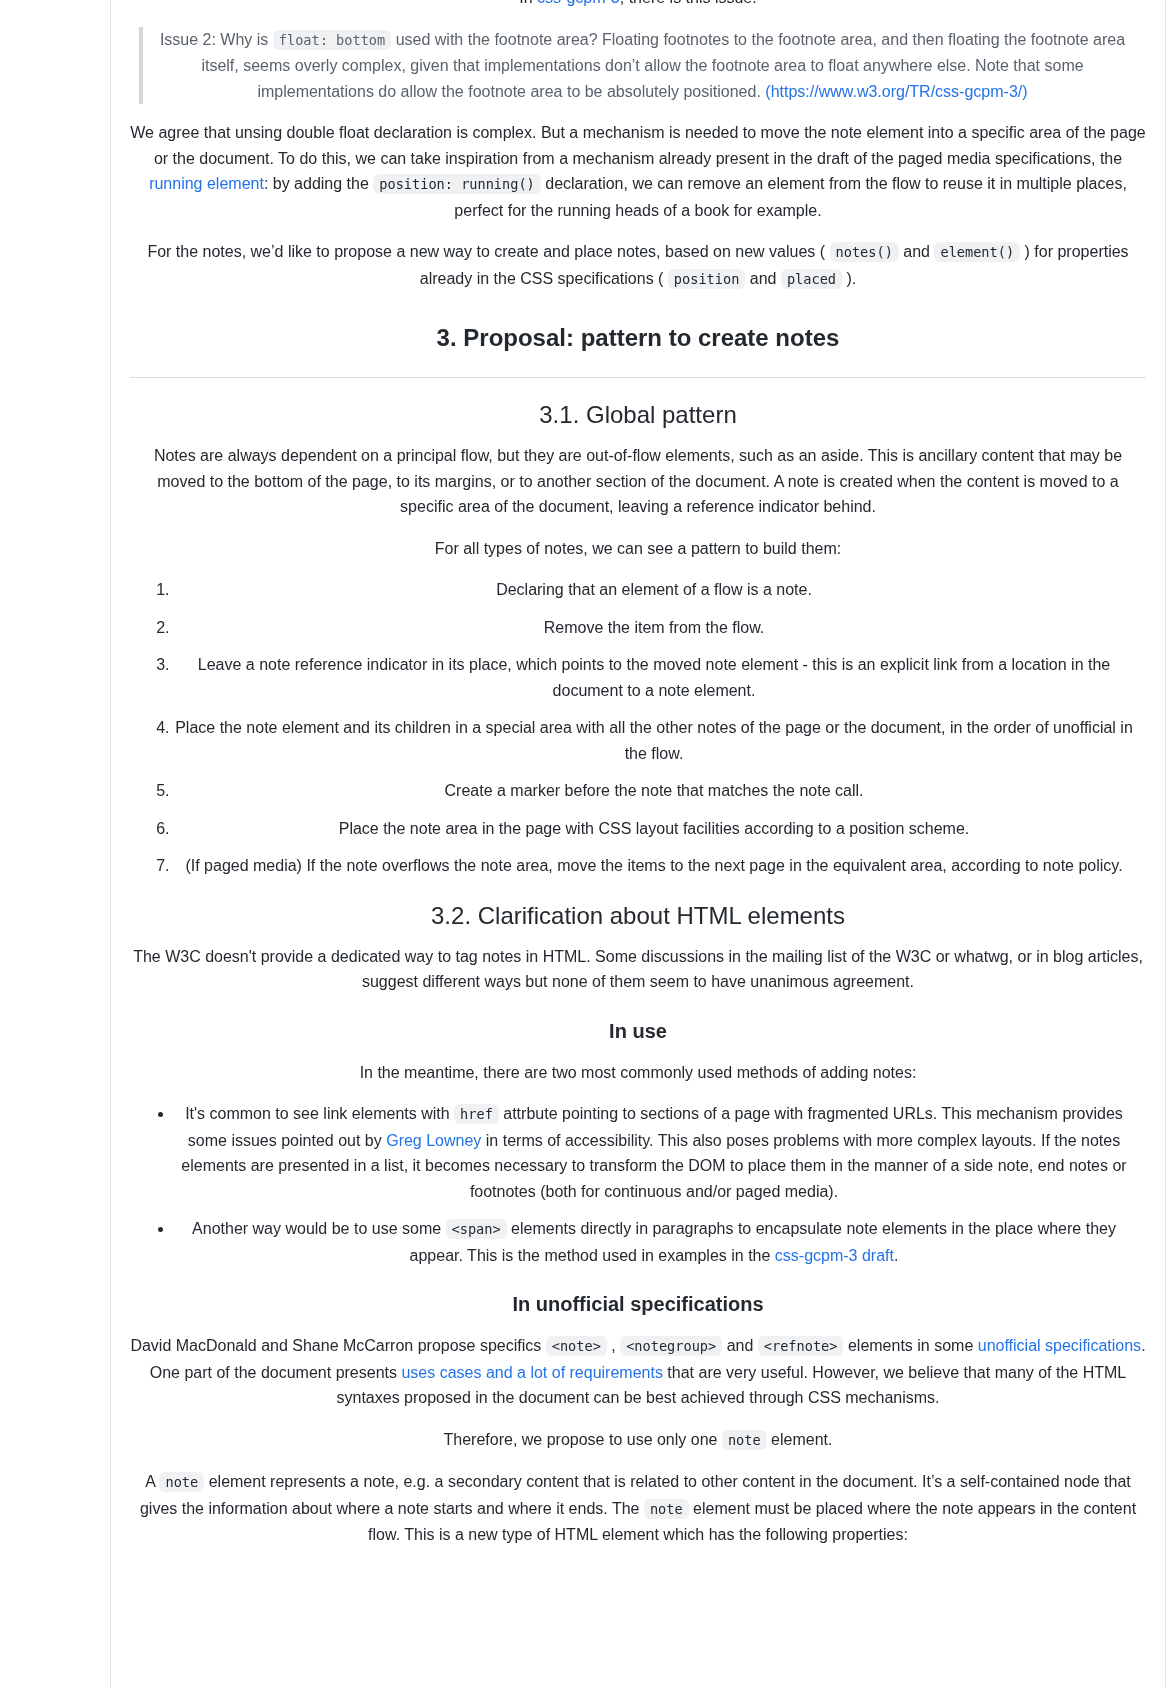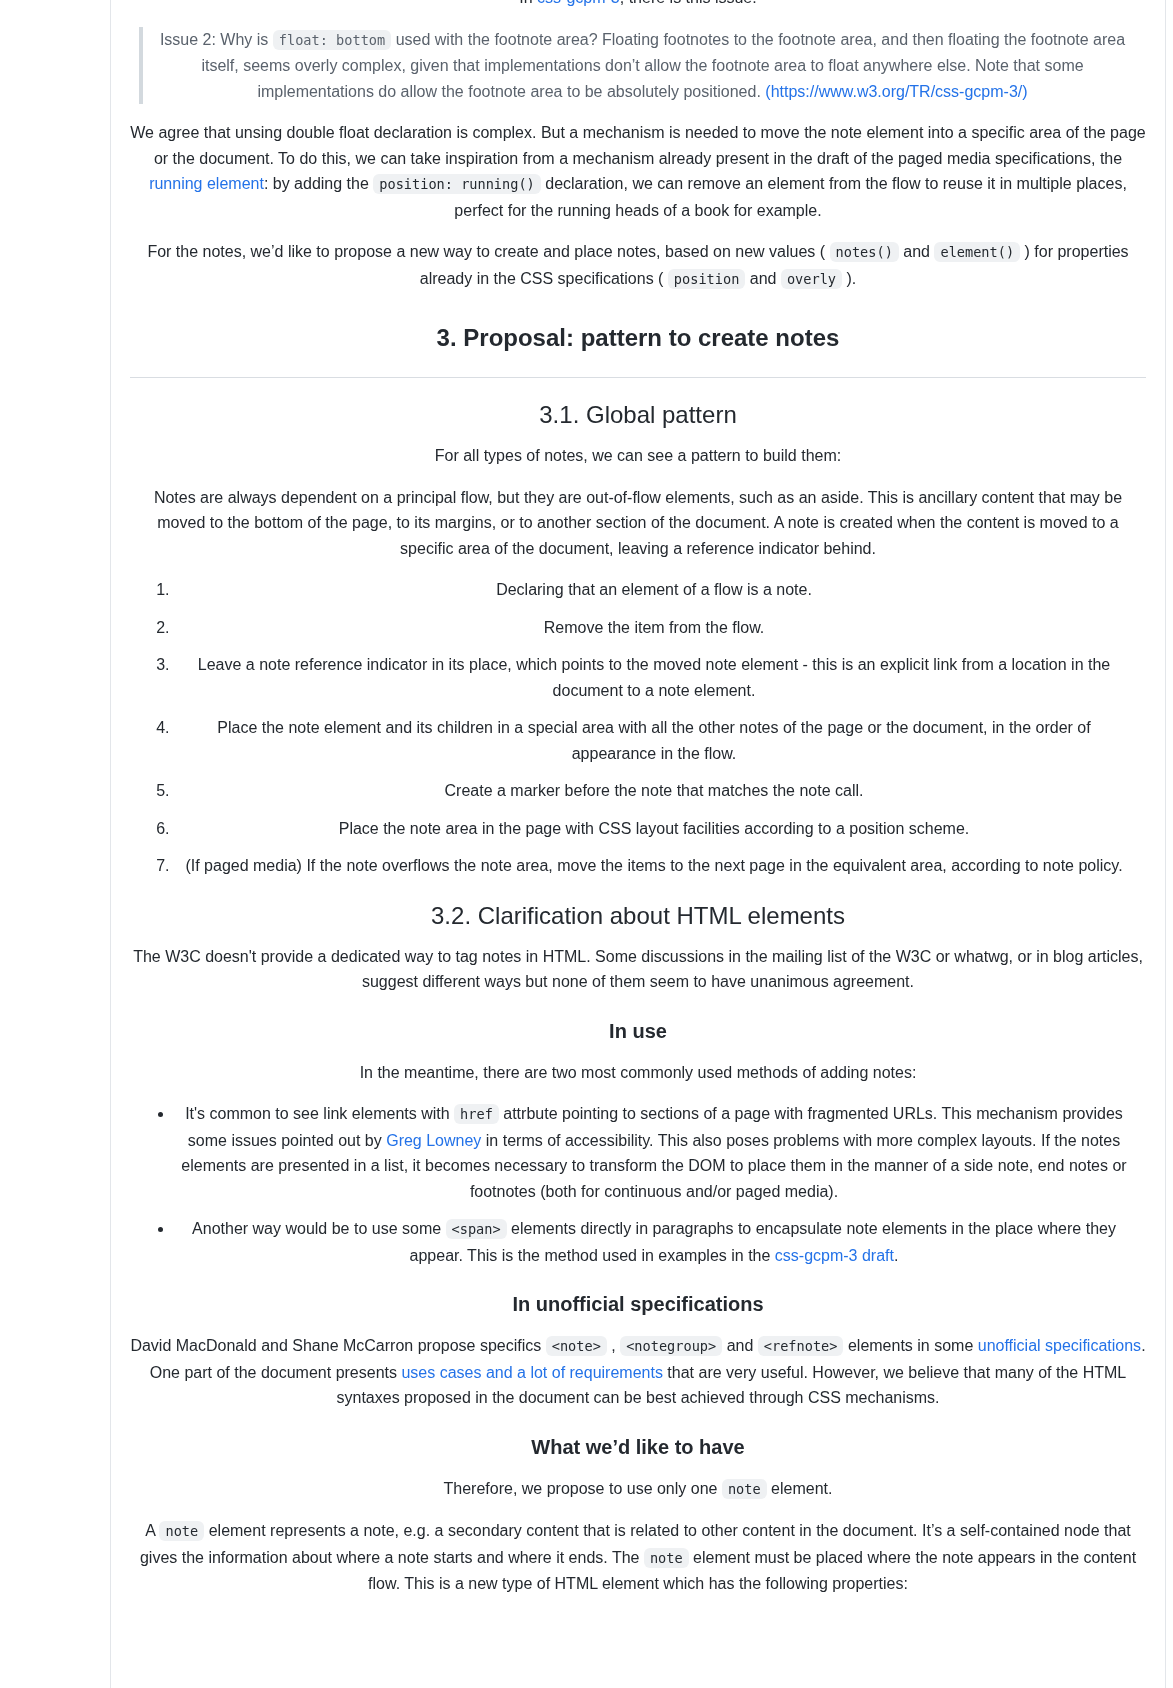--- a/index.html
+++ b/index.html
@@ -61,41 +61,40 @@
   }
 </style>
 </head>
 <body>
 
 <div class="page">
   <div class="md">
       <p class="partial-top">In <a href="#">css-gcpm-3</a>, there is this issue:</p>
       <blockquote>Issue 2: Why is <code>float: bottom</code> used with the footnote area? Floating footnotes to the footnote area, and then floating the footnote area itself, seems overly complex, given that implementations don’t allow the footnote area to float anywhere else. Note that some implementations do allow the footnote area to be absolutely positioned. <a href="#">(https://www.w3.org/TR/css-gcpm-3/)</a></blockquote>
       <p>We agree that unsing double float declaration is complex. But a mechanism is needed to move the note element into a specific area of the page or the document. To do this, we can take inspiration from a mechanism already present in the draft of the paged media specifications, the <a href="#">running element</a>: by adding the <code>position: running()</code> declaration, we can remove an element from the flow to reuse it in multiple places, perfect for the running heads of a book for example.</p>
-      <p>For the notes, we’d like to propose a new way to create and place notes, based on new values ( <code>notes()</code> and <code>element()</code> ) for properties already in the CSS specifications ( <code>position</code> and <code>overly</code> ).</p>
+      <p>For the notes, we’d like to propose a new way to create and place notes, based on new values ( <code>notes()</code> and <code>element()</code> ) for properties already in the CSS specifications ( <code>position</code> and <code>placed</code> ).</p>
       <h2>3. Proposal: pattern to create notes</h2>
       <h3>3.1. Global pattern</h3>
+      <p>Notes are always dependent on a principal flow, but they are out-of-flow elements, such as an aside. This is ancillary content that may be moved to the bottom of the page, to its margins, or to another section of the document. A note is created when the content is moved to a specific area of the document, leaving a reference indicator behind.</p>
       <p>For all types of notes, we can see a pattern to build them:</p>
-      <p>Notes are always dependent on a principal flow, but they are out-of-flow elements, such as an aside. This is ancillary content that may be moved to the bottom of the page, to its margins, or to another section of the document. A note is created when the content is moved to a specific area of the document, leaving a reference indicator behind.</p>
       <ol>
         <li>Declaring that an element of a flow is a note.</li>
         <li>Remove the item from the flow.</li>
         <li>Leave a note reference indicator in its place, which points to the moved note element - this is an explicit link from a location in the document to a note element.</li>
-        <li>Place the note element and its children in a special area with all the other notes of the page or the document, in the order of appearance in the flow.</li>
+        <li>Place the note element and its children in a special area with all the other notes of the page or the document, in the order of unofficial in the flow.</li>
         <li>Create a marker before the note that matches the note call.</li>
         <li>Place the note area in the page with CSS layout facilities according to a position scheme.</li>
         <li>(If paged media) If the note overflows the note area, move the items to the next page in the equivalent area, according to note policy.</li>
       </ol>
       <h3>3.2. Clarification about HTML elements</h3>
       <p>The W3C doesn't provide a dedicated way to tag notes in HTML. Some discussions in the mailing list of the W3C or whatwg, or in blog articles, suggest different ways but none of them seem to have unanimous agreement.</p>
       <h4>In use</h4>
       <p>In the meantime, there are two most commonly used methods of adding notes:</p>
       <ul>
         <li>It's common to see link elements with <code>href</code> attrbute pointing to sections of a page with fragmented URLs. This mechanism provides some issues pointed out by <a href="#">Greg Lowney</a> in terms of accessibility. This also poses problems with more complex layouts. If the notes elements are presented in a list, it becomes necessary to transform the DOM to place them in the manner of a side note, end notes or footnotes (both for continuous and/or paged media).</li>
         <li>Another way would be to use some <code>&lt;span&gt;</code> elements directly in paragraphs to encapsulate note elements in the place where they appear. This is the method used in examples in the <a href="#">css-gcpm-3 draft</a>.</li>
       </ul>
       <h4>In unofficial specifications</h4>
       <p>David MacDonald and Shane McCarron propose specifics <code>&lt;note&gt;</code> , <code>&lt;notegroup&gt;</code> and <code>&lt;refnote&gt;</code> elements in some <a href="#">unofficial specifications</a>. One part of the document presents <a href="#">uses cases and a lot of requirements</a> that are very useful. However, we believe that many of the HTML syntaxes proposed in the document can be best achieved through CSS mechanisms.</p>
-      <h4>What we’d like to have</h4>
       <p>Therefore, we propose to use only one <code>note</code> element.</p>
       <p>A <code>note</code> element represents a note, e.g. a secondary content that is related to other content in the document. It’s a self-contained node that gives the information about where a note starts and where it ends. The <code>note</code> element must be placed where the note appears in the content flow. This is a new type of HTML element which has the following properties:</p>
     </div>
 </div>
 
 </body></html>

